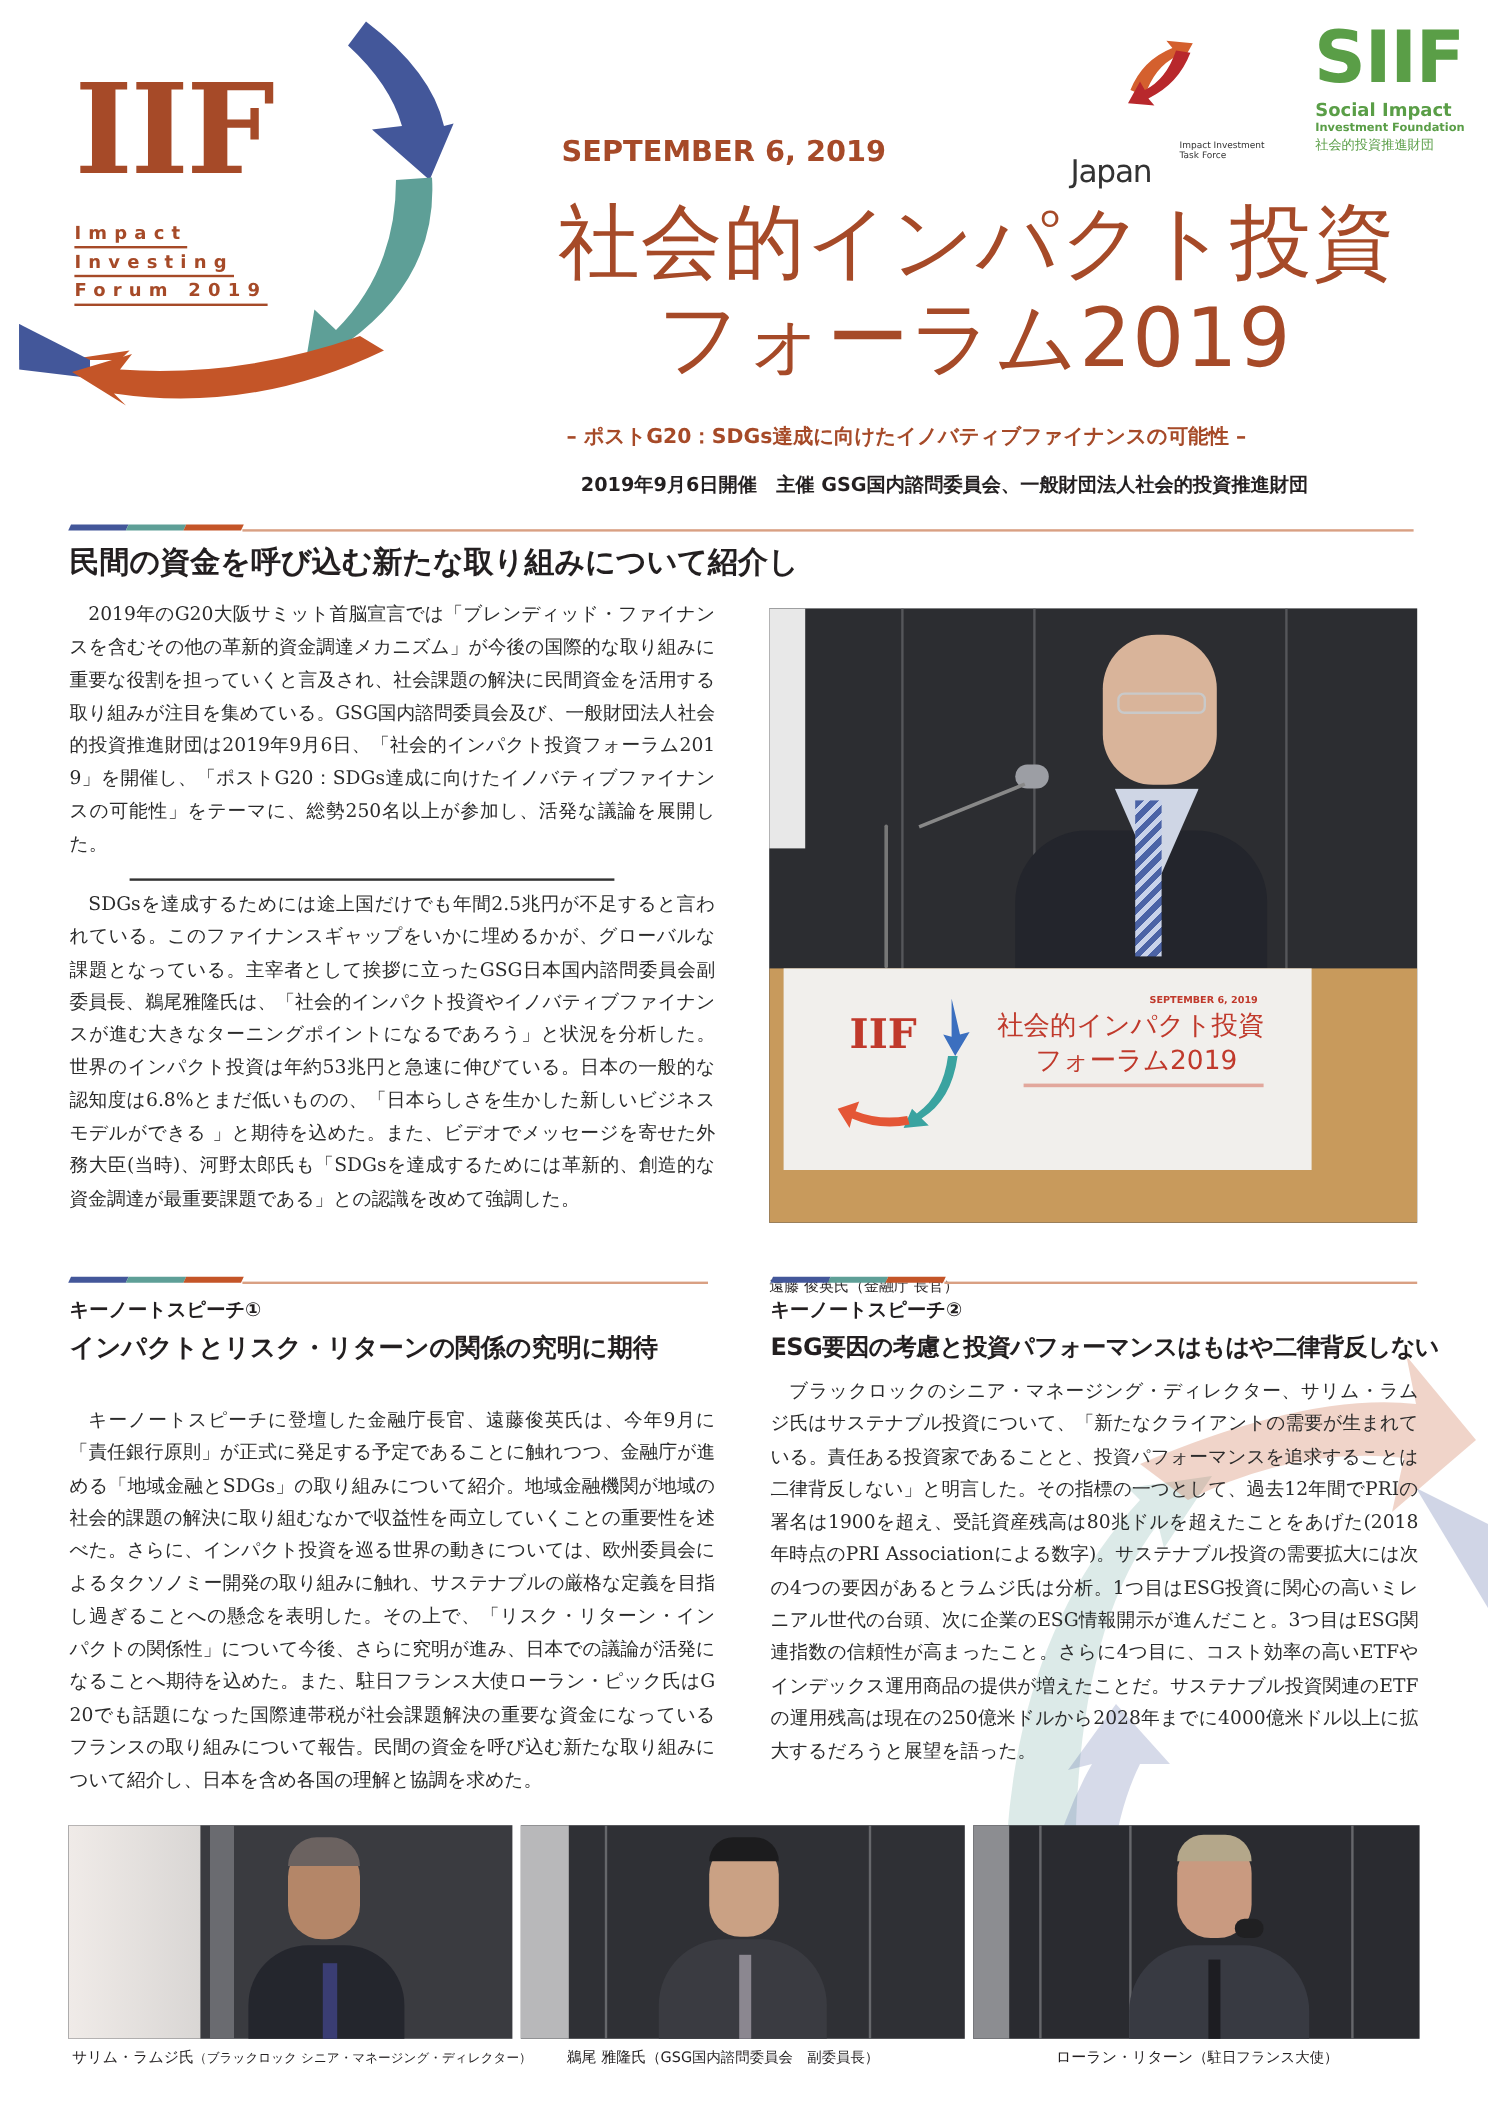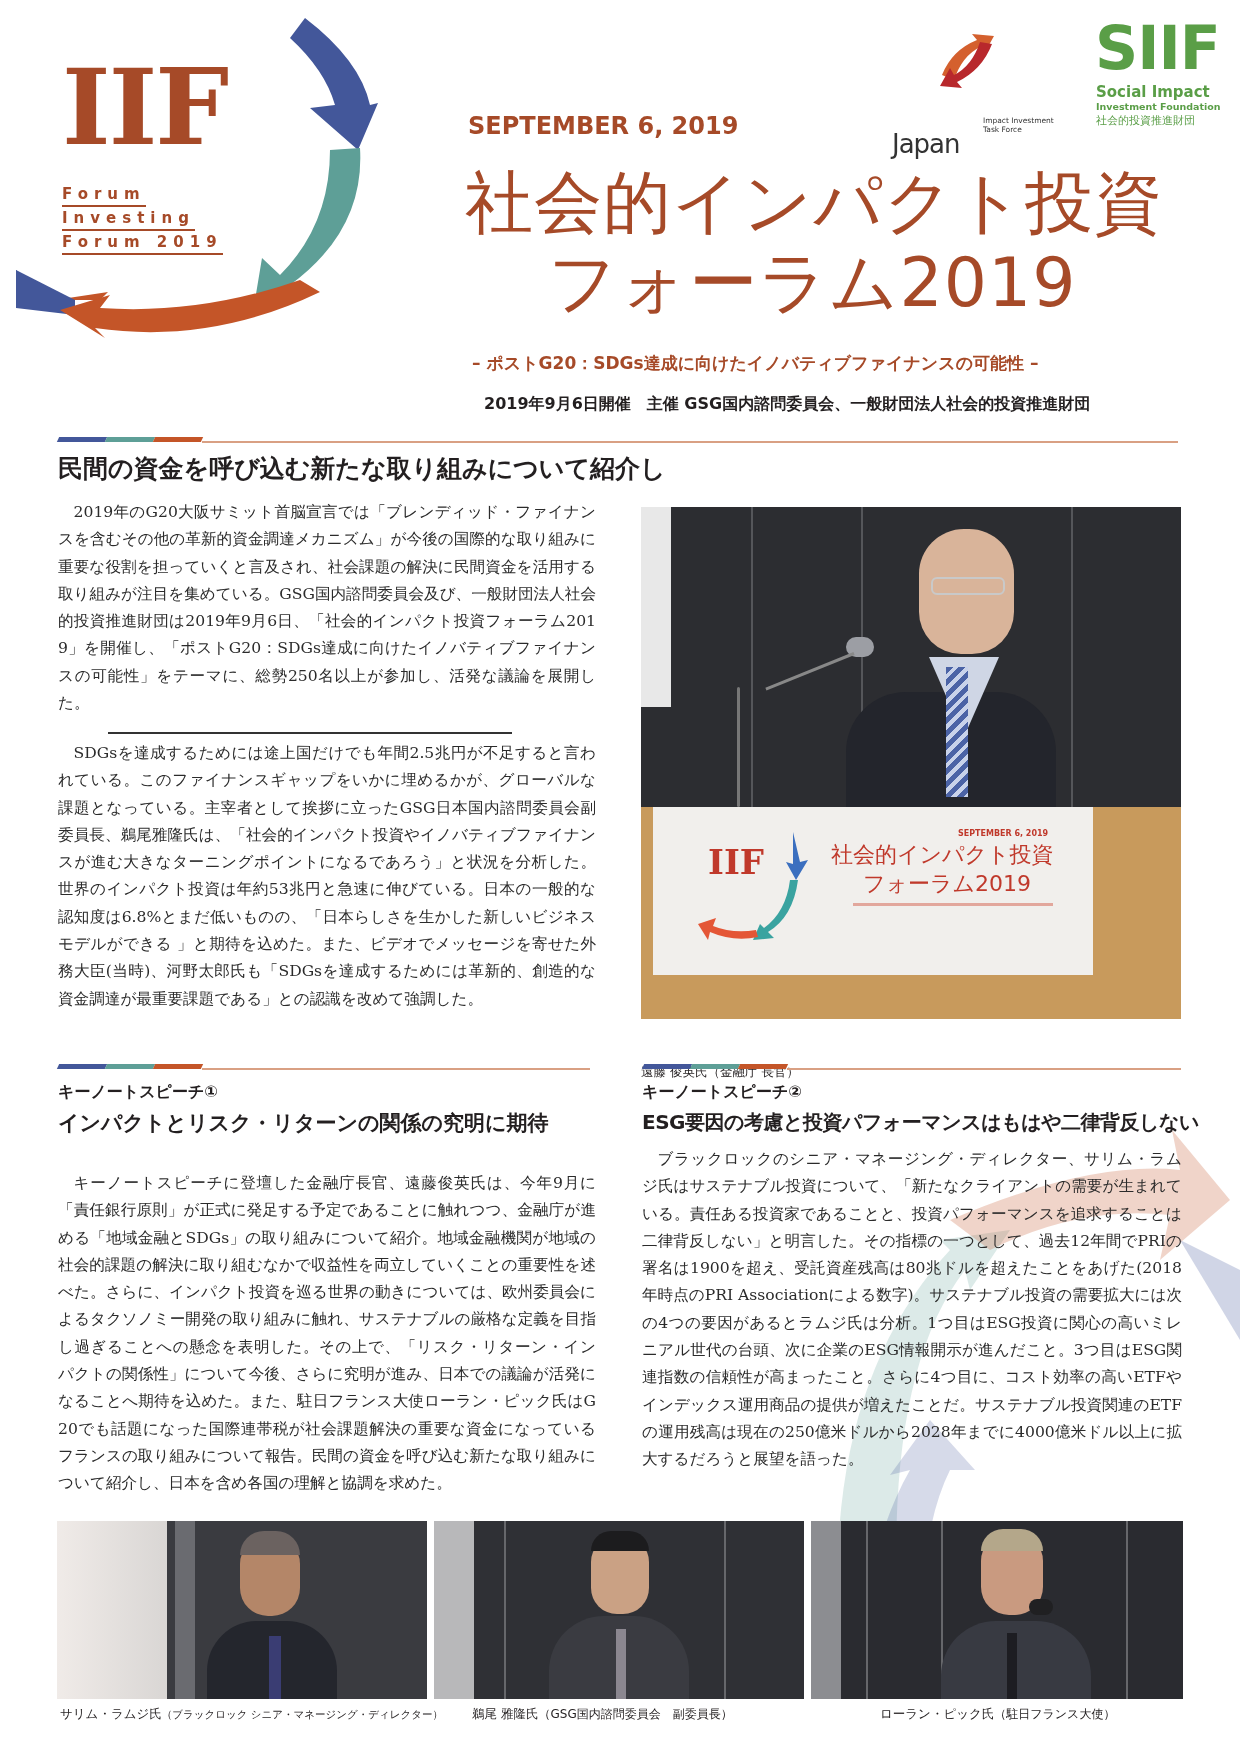--- a/index.html
+++ b/index.html
@@ -73,21 +73,21 @@
   <path d="M 305 18 Q 360 60 370 105 L 378 103 L 358 150 L 310 108 L 335 105 Q 325 70 290 38 Z" fill="#43579a"></path>
 
   <path d="M 360 148 Q 365 230 290 285 L 285 300 L 255 300 L 262 258 L 280 275 Q 330 225 330 150 Z" fill="#5e9f97"></path>
 
   <path d="M 16 270 L 55 300 L 16 300 Z" fill="#43579a"></path>
 
   <path d="M 55 300 L 108 292 L 100 300 Z" fill="#c45528"></path>
 </svg>
 <div class="abs iif-letters">IIF</div>
 <div class="abs iif-sub">
-  <div>Forum</div>
+  <div>Impact</div>
   <div>Investing</div>
   <div>Forum 2019</div>
 </div>
 
 <svg class="abs" style="left:0;top:270px" width="330" height="70" viewBox="0 0 330 70">
   <path d="M 16 0 L 75 30 L 75 45 L 16 38 Z" fill="#43579a"></path>
   <path d="M 60 40 L 110 25 L 100 38 Q 200 45 300 10 L 320 22 Q 210 75 95 58 L 105 68 Z" fill="#c45528"></path>
 </svg>
 
 <svg class="abs jitf-mark" width="70" height="62" viewBox="0 0 70 62">
@@ -217,14 +217,14 @@
   <div class="abs" style="left:196px;top:112px;width:10px;height:68px;background:#1d1d22"></div>
 </div>
 
 <div class="abs caption" style="left:60px;top:1706px;">
   <span>サリム・ラムジ氏</span><span style="font-size:10.5px">（ブラックロック シニア・マネージング・ディレクター）</span>
 </div>
 <div class="abs caption" style="left:472px;top:1706px;">
   <span>鵜尾 雅隆氏</span><span style="font-size:12px">（GSG国内諮問委員会　副委員長）</span>
 </div>
 <div class="abs caption" style="left:880px;top:1706px;">
-  <span>ローラン・ピック氏</span><span style="font-size:12px">（駐日フランス大使）</span>
+  <span>ローラン・リターン</span><span style="font-size:12px">（駐日フランス大使）</span>
 </div>
 
 </body></html>

